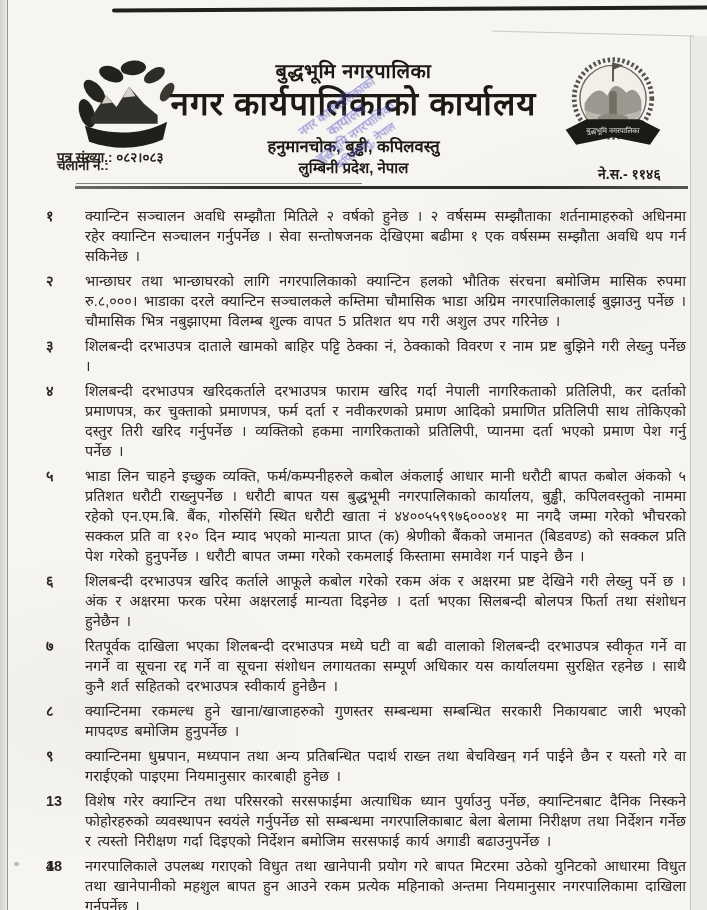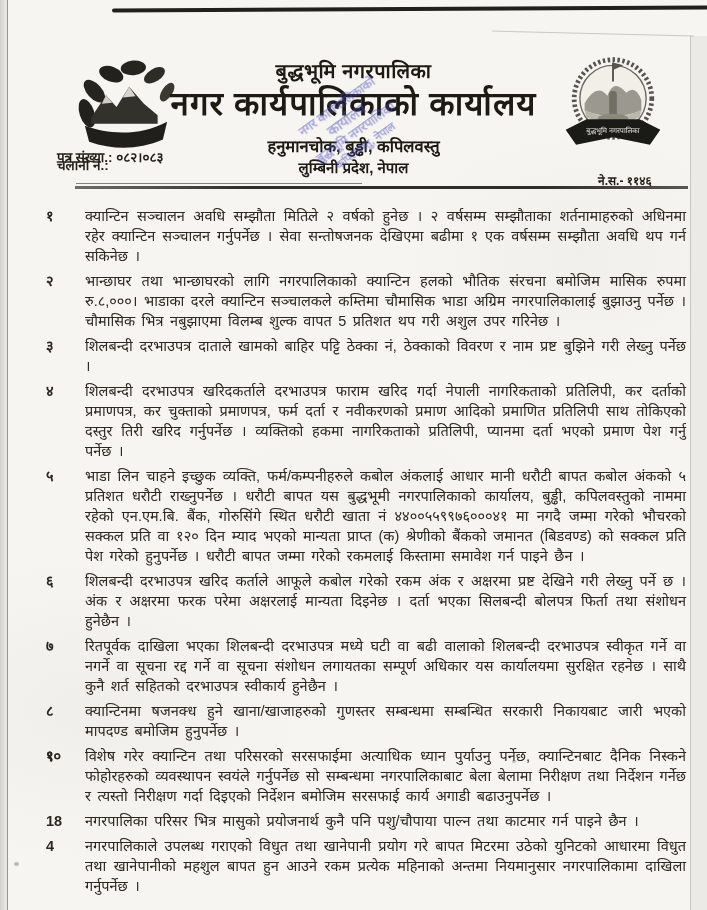--- a/index.html
+++ b/index.html
@@ -28,21 +28,21 @@
   .speck{position:absolute;background:#8f8d86;border-radius:50%;}
 
   
   .hdr-center{position:absolute;left:0;width:707px;text-align:center;color:#1d1a14;}
   .t-muni{top:57px;font-size:20px;font-weight:bold;letter-spacing:0.5px;}
   .t-office{top:80px;font-size:33px;font-weight:bold;letter-spacing:1px;}
   .t-addr{top:134px;font-size:16.5px;font-weight:bold;}
   .t-prov{top:157px;font-size:15px;font-weight:bold;}
   .hdr-left{position:absolute;left:57px;color:#231f19;font-size:13.5px;font-weight:bold;}
   .l-letter{top:148px;} .l-chalani{top:156px;}
-  .ref-code{position:absolute;left:598px;top:172px;font-size:12px;font-weight:bold;color:#1f1c16;}
+  .ref-code{position:absolute;left:598px;top:164px;font-size:14px;font-weight:bold;color:#1f1c16;}
   .rule{position:absolute;left:75px;top:186px;width:613px;height:3px;
     background:linear-gradient(90deg,#6e6e69,#2d2d2a 28%,#2d2d2a 76%,#575752);}
   .rule2{position:absolute;left:76px;top:183px;width:286px;height:1px;background:#82817b;}
 
   
   .emblem{position:absolute;}
   .emblem-left{left:68px;top:56px;width:116px;height:106px;}
   .emblem-right{left:560px;top:50px;width:106px;height:114px;}
 
   
@@ -147,32 +147,32 @@
     <div class="term">
       <span class="num">६</span>
       <span>शिलबन्दी दरभाउपत्र खरिद कर्ताले आफूले कबोल गरेको रकम अंक र अक्षरमा प्रष्ट देखिने गरी लेख्नु पर्ने छ । अंक र अक्षरमा फरक परेमा अक्षरलाई मान्यता दिइनेछ । दर्ता भएका सिलबन्दी बोलपत्र फिर्ता तथा संशोधन हुनेछैन ।</span>
     </div>
     <div class="term">
       <span class="num">७</span>
       <span>रितपूर्वक दाखिला भएका शिलबन्दी दरभाउपत्र मध्ये घटी वा बढी वालाको शिलबन्दी दरभाउपत्र स्वीकृत गर्ने वा नगर्ने वा सूचना रद्द गर्ने वा सूचना संशोधन लगायतका सम्पूर्ण अधिकार यस कार्यालयमा सुरक्षित रहनेछ । साथै कुनै शर्त सहितको दरभाउपत्र स्वीकार्य हुनेछैन ।</span>
     </div>
     <div class="term">
       <span class="num">८</span>
-      <span>क्यान्टिनमा षजनक्ध हुने खाना/खाजाहरुको गुणस्तर सम्बन्धमा सम्बन्धित सरकारी निकायबाट जारी भएको मापदण्ड बमोजिम हुनुपर्नेछ ।</span>
+      <span>क्यान्टिनमा रकमल्ध हुने खाना/खाजाहरुको गुणस्तर सम्बन्धमा सम्बन्धित सरकारी निकायबाट जारी भएको मापदण्ड बमोजिम हुनुपर्नेछ ।</span>
     </div>
     <div class="term">
       <span class="num">९</span>
+      <span>क्यान्टिनमा धुम्रपान, मध्यपान तथा अन्य प्रतिबन्धित पदार्थ राख्न तथा बेचविखन गर्न पाईने छैन र यस्तो गरे वा गराईएको पाइएमा नियमानुसार कारबाही हुनेछ ।</span>
     </div>
     <div class="term">
-      <span class="num">१०</span>
+      <span class="num">13</span>
       <span>विशेष गरेर क्यान्टिन तथा परिसरको सरसफाईमा अत्याधिक ध्यान पुर्याउनु पर्नेछ, क्यान्टिनबाट दैनिक निस्कने फोहोरहरुको व्यवस्थापन स्वयंले गर्नुपर्नेछ सो सम्बन्धमा नगरपालिकाबाट बेला बेलामा निरीक्षण तथा निर्देशन गर्नेछ र त्यस्तो निरीक्षण गर्दा दिइएको निर्देशन बमोजिम सरसफाई कार्य अगाडी बढाउनुपर्नेछ ।</span>
     </div>
     <div class="term">
       <span class="num">18</span>
-      <span>नगरपालिका परिसर भित्र मासुको प्रयोजनार्थ कुनै पनि पशु/चौपाया पाल्न तथा काटमार गर्न पाइने छैन ।</span>
     </div>
     <div class="term">
       <span class="num">4</span>
       <span>नगरपालिकाले उपलब्ध गराएको विधुत तथा खानेपानी प्रयोग गरे बापत मिटरमा उठेको युनिटको आधारमा विधुत तथा खानेपानीको महशुल बापत हुन आउने रकम प्रत्येक महिनाको अन्तमा नियमानुसार नगरपालिकामा दाखिला गर्नुपर्नेछ ।</span>
     </div>
   </div>
 
 </div>
 
 </body></html>

